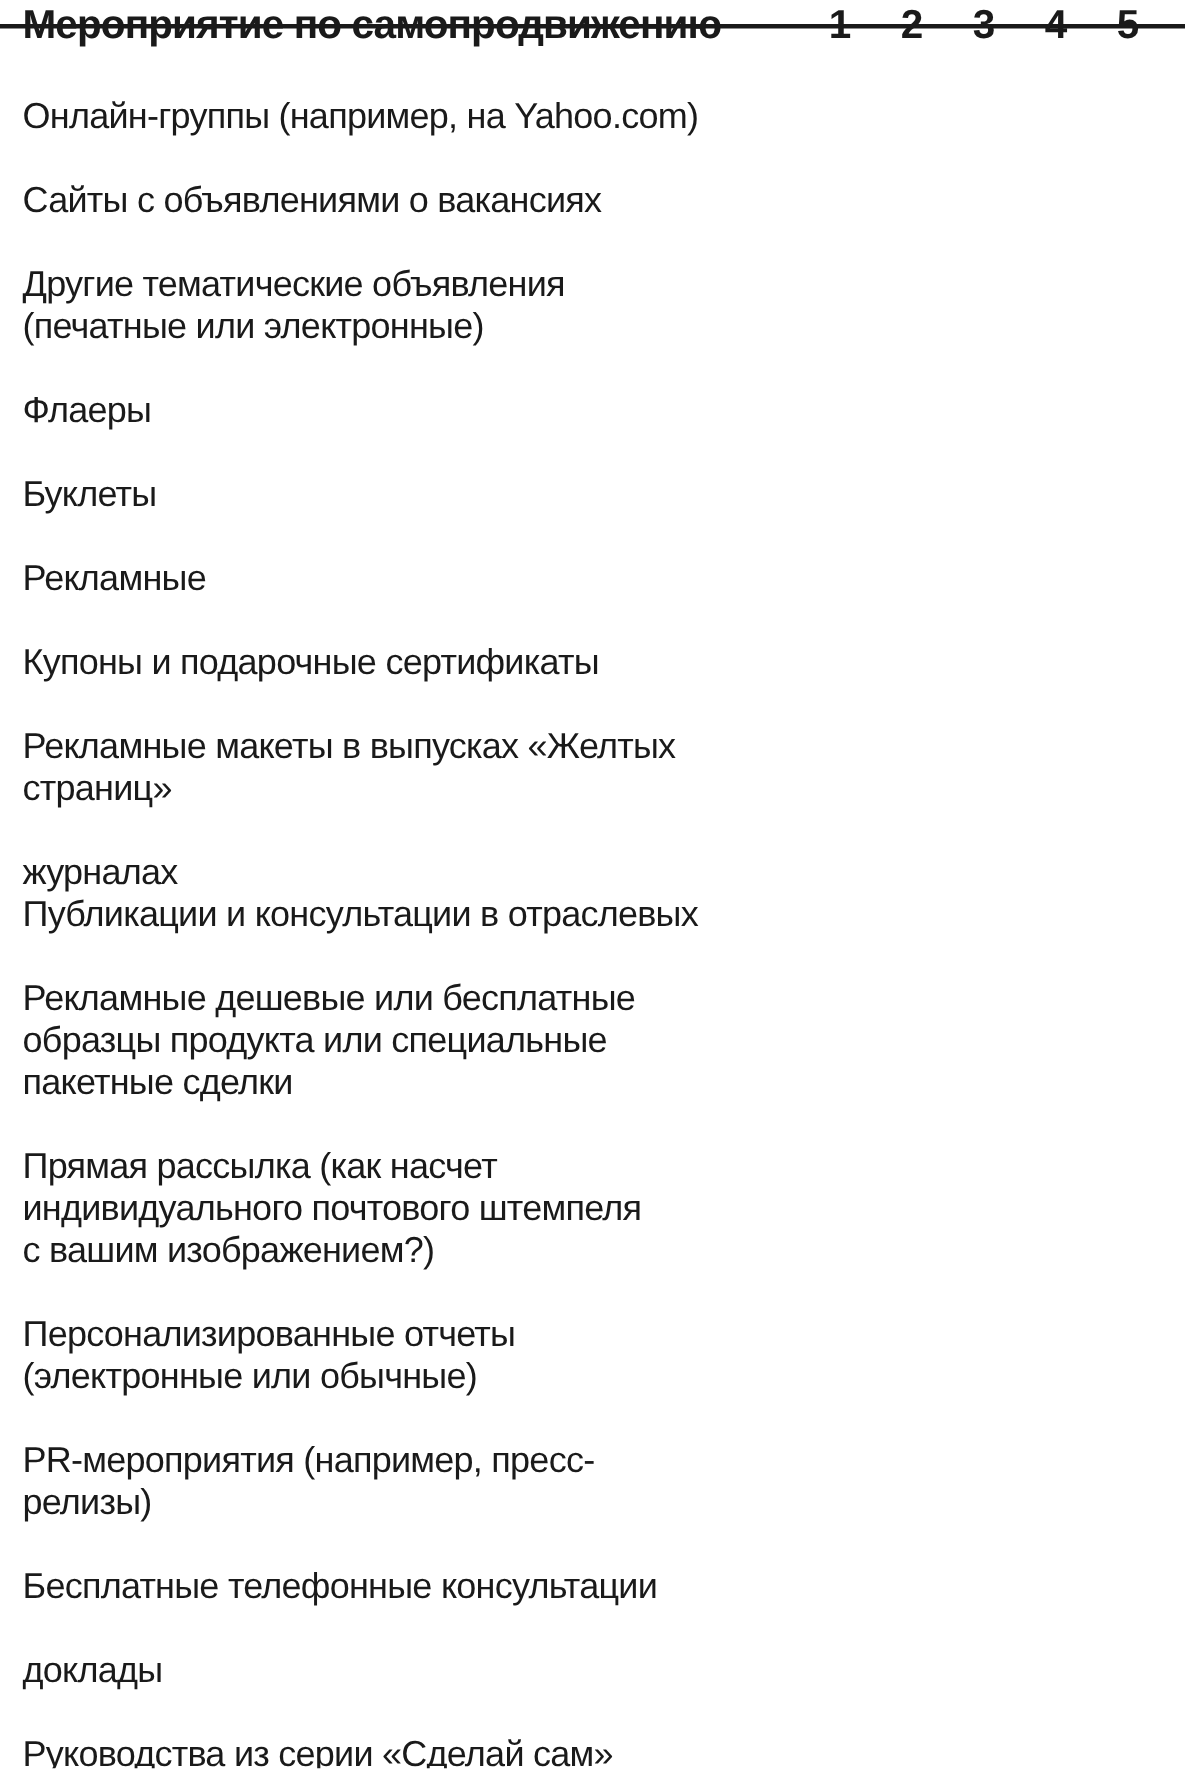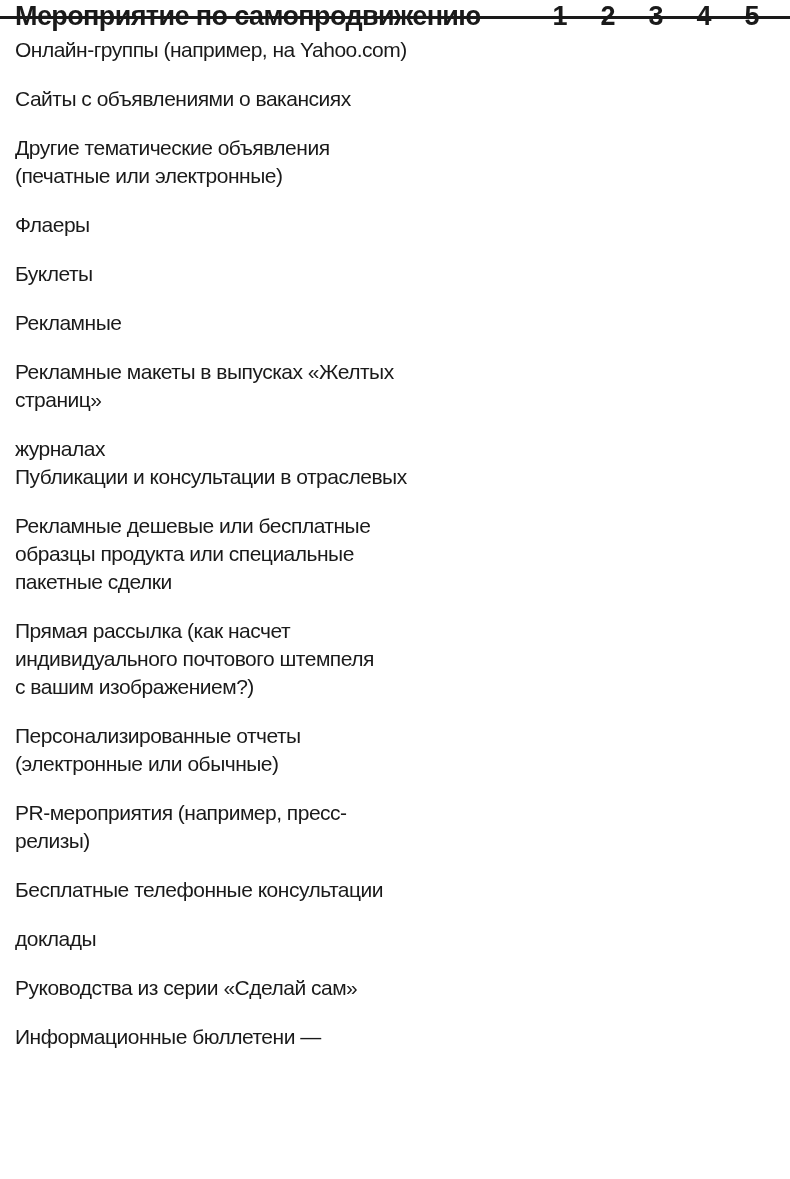--- a/index.html
+++ b/index.html
@@ -50,23 +50,24 @@
     height: 3px;
     background: #1a1a1a;
   }
   
   .tbody {
     padding-top: 17px;
   }
   .row {
     padding-left: 15px;
     margin-bottom: 21px;
-    font-size: 21px;
+    font-size: 24px;
     line-height: 28px;
     letter-spacing: -0.5px;
+    margin-top: 28px;
   }
   .row .line {
     white-space: nowrap;
   }
 </style>
 </head>
 <body>
 
 <div class="page">
 
@@ -114,20 +115,25 @@
           <div class="line">Буклеты</div>
         </div>
   </div>
 
   <div class="row">
     <div class="cell">
           <div class="line">Рекламные</div>
         </div>
   </div>
 
+  <div class="row">
+    <div class="cell">
+          <div class="line">Купоны и подарочные сертификаты</div>
+        </div>
+  </div>
 
   <div class="row">
     <div class="cell">
           <div class="line">Рекламные макеты в выпусках «Желтых</div>
           <div class="line">страниц»</div>
         </div>
   </div>
 
   <div class="row">
     <div class="cell">

